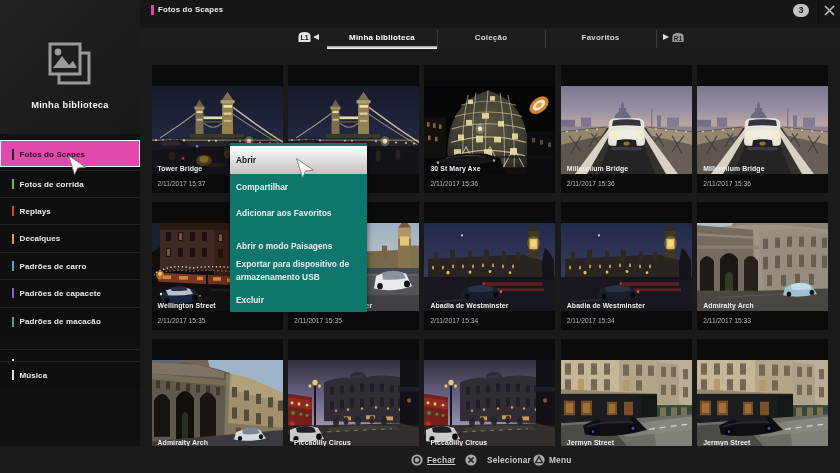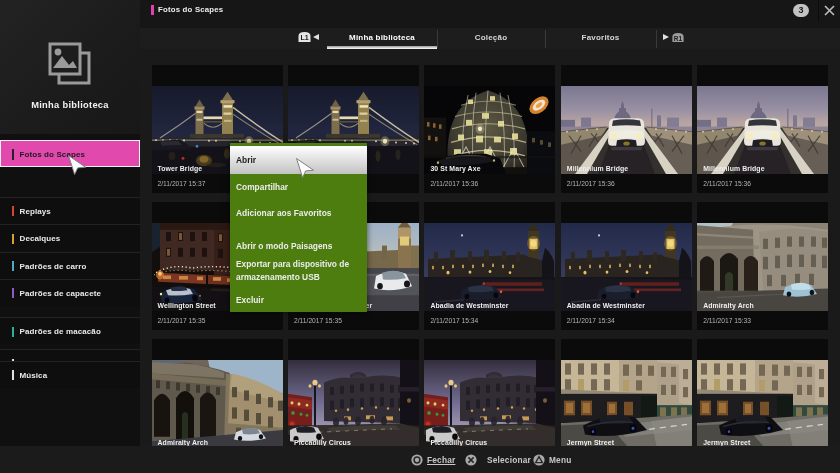--- a/index.html
+++ b/index.html
@@ -21,21 +21,21 @@
   #tabbar{left:140px;top:28px;width:700px;height:21px;background:#1d1d1d;}
   .tabsep{top:30px;width:1px;height:18px;background:#3a3a3a;}
   .tablbl{top:33px;font-size:8px;font-weight:bold;color:#d6d6d6;letter-spacing:.2px;}
   #underline{left:327px;top:46px;width:110px;height:3px;background:linear-gradient(#9a9a9a,#ffffff);}
   
   .tile{width:131px;height:128.5px;background:#0b0b0b;}
   .tile svg{position:absolute;left:0;top:21px;}
   .tname{position:absolute;left:6px;top:100px;font-size:6.9px;font-weight:bold;color:#efefef;letter-spacing:.1px;white-space:nowrap;}
   .tdate{position:absolute;left:6px;top:115px;font-size:6.7px;color:#b5b5b5;white-space:nowrap;}
   
-  #menu{left:230px;top:143px;width:137px;height:169px;background:#4d7c0f;box-shadow:0 0 6px rgba(0,0,0,.6);}
+  #menu{left:230px;top:143px;width:137px;height:169px;background:#0f766e;box-shadow:0 0 6px rgba(0,0,0,.6);}
   #mhi{position:absolute;left:0;top:3px;width:137px;height:28px;background:linear-gradient(#ffffff,#c2c2c2);}
   .mitem{position:absolute;left:6px;font-size:8.4px;font-weight:bold;color:#ececec;letter-spacing:0;white-space:nowrap;}
   
   #botbar{left:0;top:446px;width:840px;height:27px;background:#1b1b1b;}
   .blbl{top:455px;font-size:8.3px;font-weight:bold;color:#c9c9c9;letter-spacing:.2px;}
 </style>
 </head>
 <body>
 <div id="stage">
 
@@ -45,37 +45,41 @@
     <rect x="12" y="12" width="30" height="30" fill="none" stroke="#9a9a9a" stroke-width="3"></rect>
     <rect x="3" y="3" width="30" height="30" fill="#1d1d1d" stroke="#9a9a9a" stroke-width="3"></rect>
     <circle cx="11" cy="11" r="3.4" fill="#9a9a9a"></circle>
     <path d="M6 27 L15 15 L22 24 L26 20 L30 27 Z" fill="#9a9a9a"></path>
   </svg>
   <div class="abs" id="sbtitle">Minha biblioteca</div>
   <div class="abs" style="left:0px;top:139.8px;width:140px;height:27.4px;background:#f2f2f2;"></div>
   <div class="abs" style="left:1.4px;top:141.2px;width:137.2px;height:24.6px;background:#e149ad;"></div>
   <div class="abs" style="left:11.5px;top:149px;width:2.4px;height:11px;background:#26202a;"></div>
   <div class="abs" style="left:19.5px;top:150px;font-size:8px;font-weight:bold;color:#201a22;letter-spacing:.1px;">Fotos do Scapes</div>
+  <div class="abs sbitem" style="top:169.6px;">
+      <span class="bar" style="background:#79b83f;"></span>
+      <span class="lbl">Fotos de corrida</span>
+    </div>
   <div class="abs sbitem" style="top:196.9px;">
       <span class="bar" style="background:#d84438;"></span>
       <span class="lbl">Replays</span>
     </div>
   <div class="abs sbitem" style="top:224.2px;">
       <span class="bar" style="background:#d9a032;"></span>
       <span class="lbl">Decalques</span>
     </div>
   <div class="abs sbitem" style="top:251.5px;">
       <span class="bar" style="background:#49aacb;"></span>
       <span class="lbl">Padrões de carro</span>
     </div>
   <div class="abs sbitem" style="top:278.8px;">
       <span class="bar" style="background:#8d5cc0;"></span>
       <span class="lbl">Padrões de capacete</span>
     </div>
-  <div class="abs sbitem" style="top:317px;">
+  <div class="abs sbitem" style="top:307px;">
       <span class="bar" style="background:#2fae9b;"></span>
       <span class="lbl">Padrões de macacão</span>
     </div>
   <div class="abs sbitem" style="top:349px;">
       <span class="bar" style="background:#e0e0e0;"></span>
       <span class="lbl">Vídeos</span>
     </div>
   <div class="abs sbitem" style="top:360.7px;">
       <span class="bar" style="background:#e0e0e0;"></span>
       <span class="lbl">Música</span>

